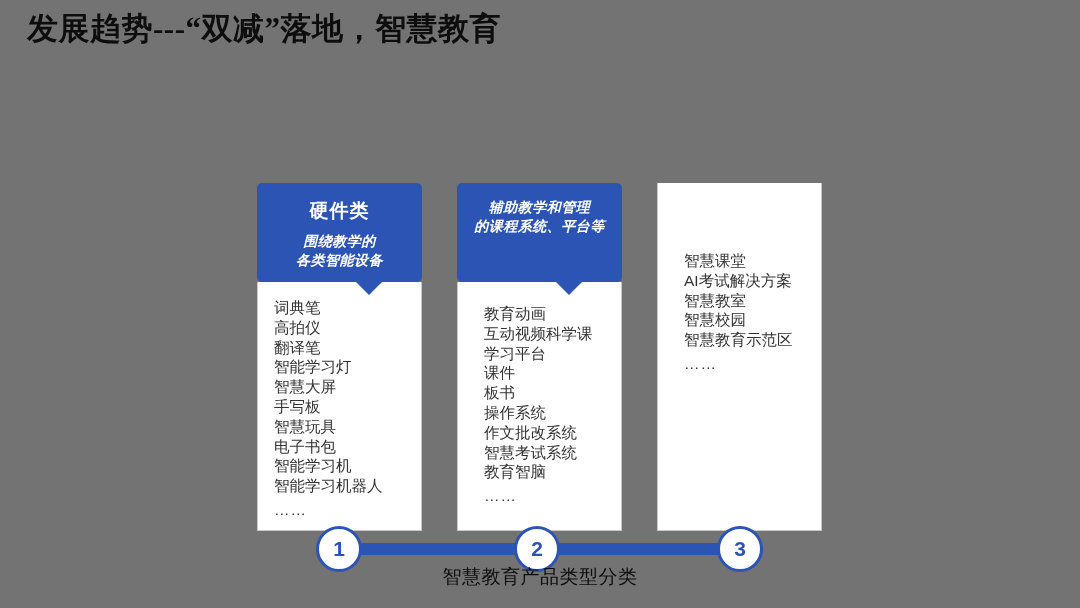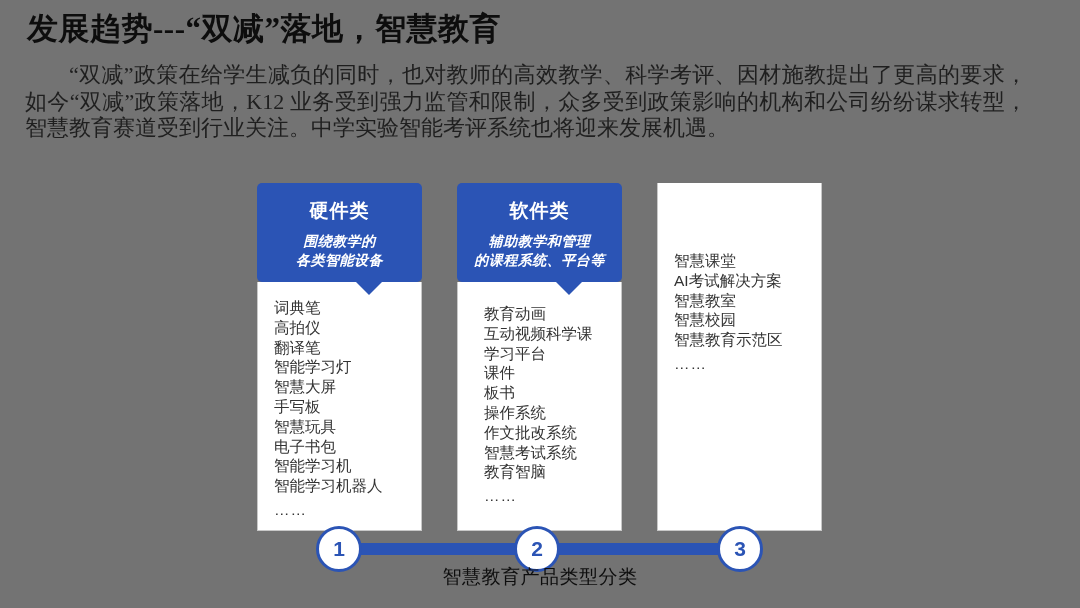--- a/index.html
+++ b/index.html
@@ -83,21 +83,21 @@
     background: #ffffff;
     border: 1px solid var(--border-gray);
     border-top: none;
     font-size: 15.5px;
     line-height: 19.8px;
     color: #333333;
     padding-right: 6px;
   }
   .card:nth-child(1) .card-body { padding-left: 16px; padding-top: 16px; }
   .card:nth-child(2) .card-body { padding-left: 26px; padding-top: 22px; }
-  .card:nth-child(3) .card-body { padding-left: 16px; padding-top: 68px; }
+  .card:nth-child(3) .card-body { padding-left: 26px; padding-top: 68px; }
   .ellipsis {
     margin-top: 4px;
     letter-spacing: 1px;
   }
   .timeline-line {
     position: absolute;
     left: 339px; top: 543px;
     width: 401px; height: 12px;
     background: var(--blue);
     border-radius: 6px;
@@ -130,21 +130,20 @@
     letter-spacing: 0.5px;
   }
 </style>
 </head>
 <body>
 
 <div class="slide">
 
   <div class="title">发展趋势---“双减”落地，智慧教育</div>
 
-  <div class="paragraph">“双减”政策在给学生减负的同时，也对教师的高效教学、科学考评、因材施教提出了更高的要求，如今“双减”政策落地，K12 业务受到强力监管和限制，众多受到政策影响的机构和公司纷纷谋求转型，智慧教育赛道受到行业关注。中学实验智能考评系统也将迎来发展机遇。</div>
 
   <div class="cards">
 
     <div class="card">
       <div class="card-header">
         <div class="h-title">硬件类</div>
         <div class="h-sub">
           <div>围绕教学的</div>
           <div>各类智能设备</div>
         </div>
@@ -162,21 +161,20 @@
             <div class="item">电子书包</div>
             <div class="item">智能学习机</div>
             <div class="item">智能学习机器人</div>
           </div>
         <div class="ellipsis">……</div>
       </div>
     </div>
 
     <div class="card">
       <div class="card-header">
-        <div class="h-title">软件类</div>
         <div class="h-sub">
           <div>辅助教学和管理</div>
           <div>的课程系统、平台等</div>
         </div>
         <div class="tail"></div>
       </div>
       <div class="card-body">
         <div>
             <div class="item">教育动画</div>
             <div class="item">互动视频科学课</div>

